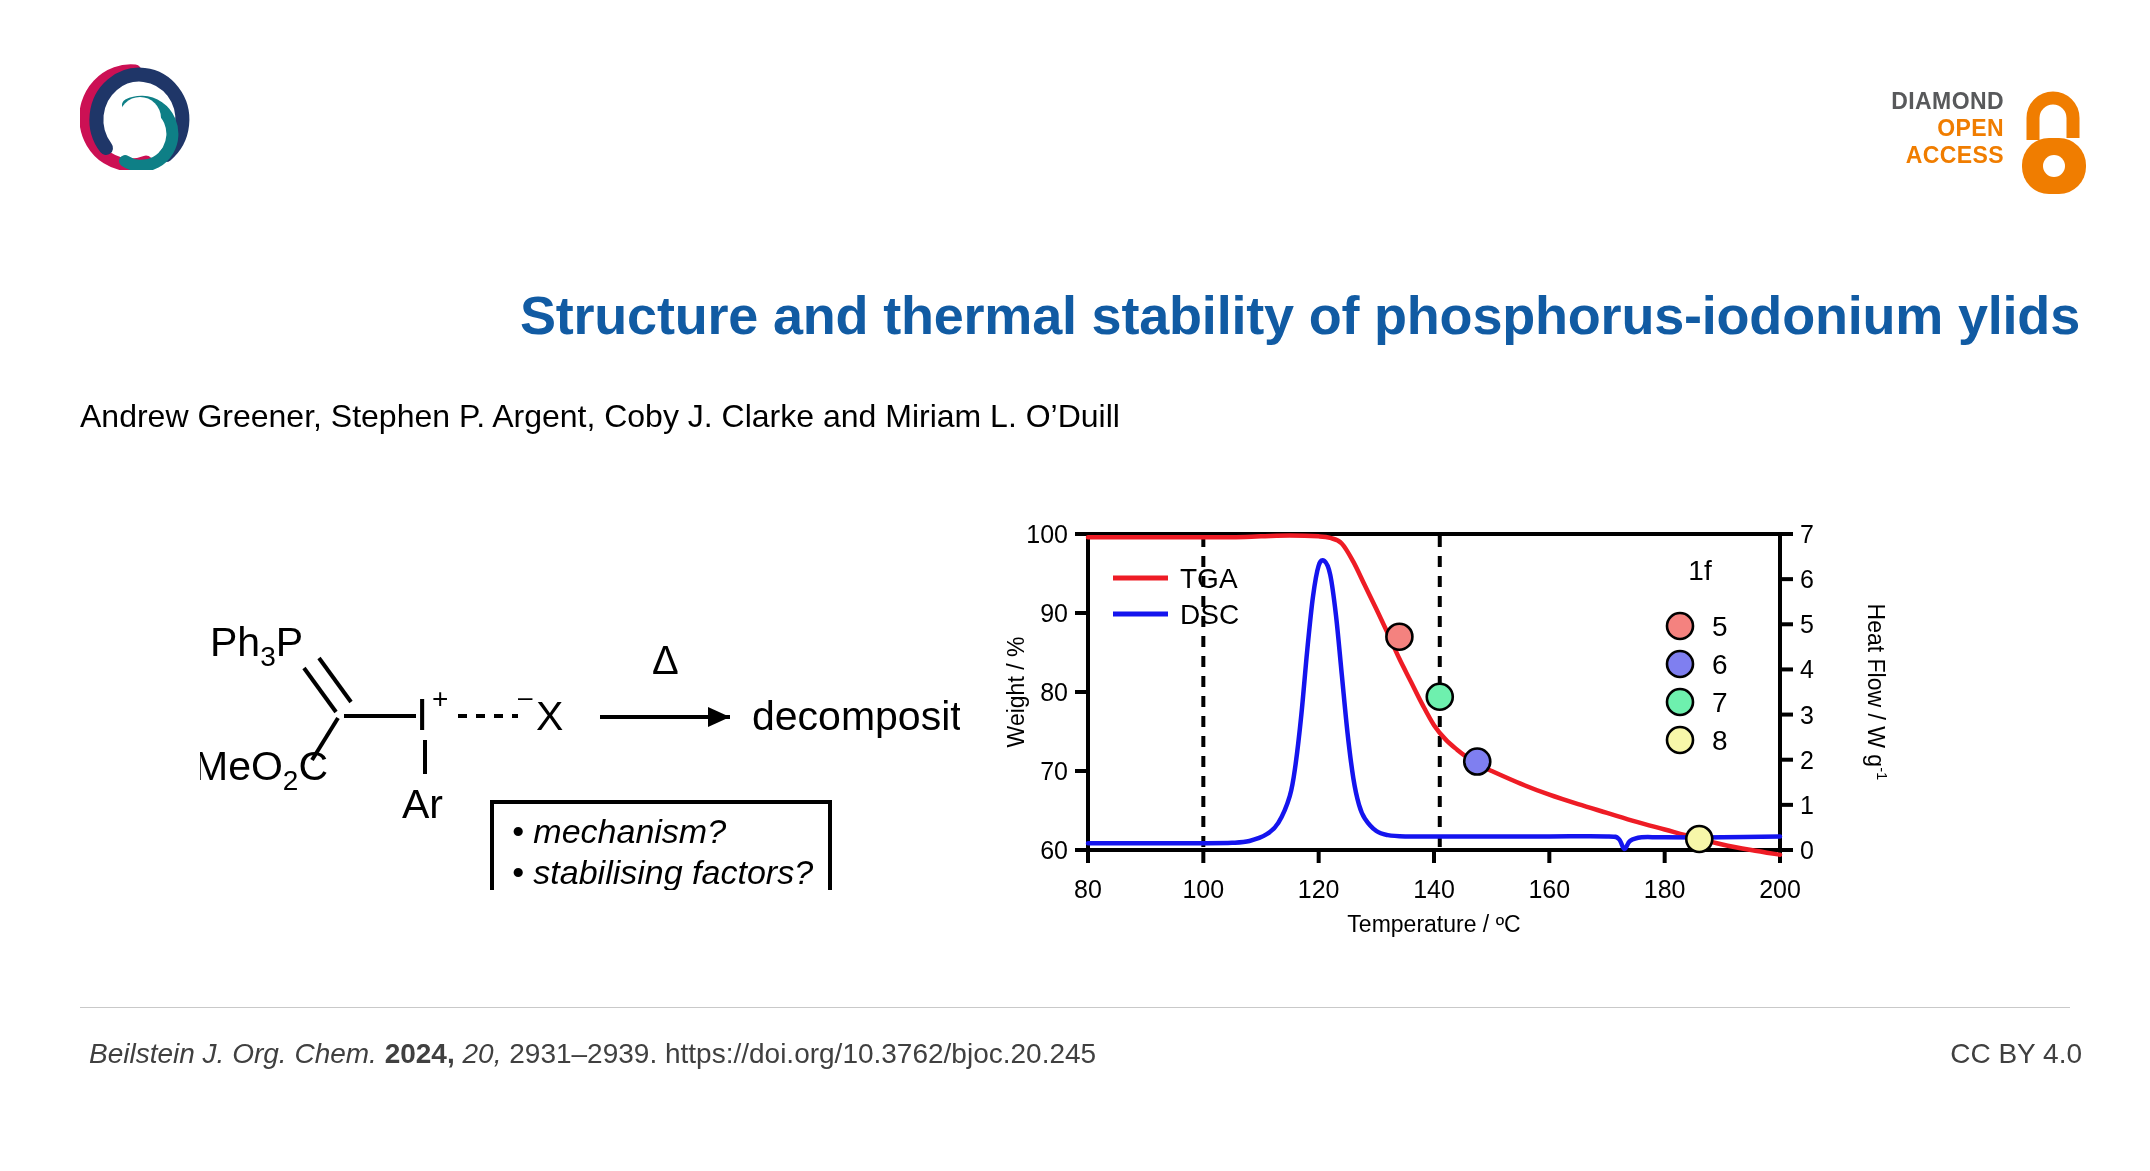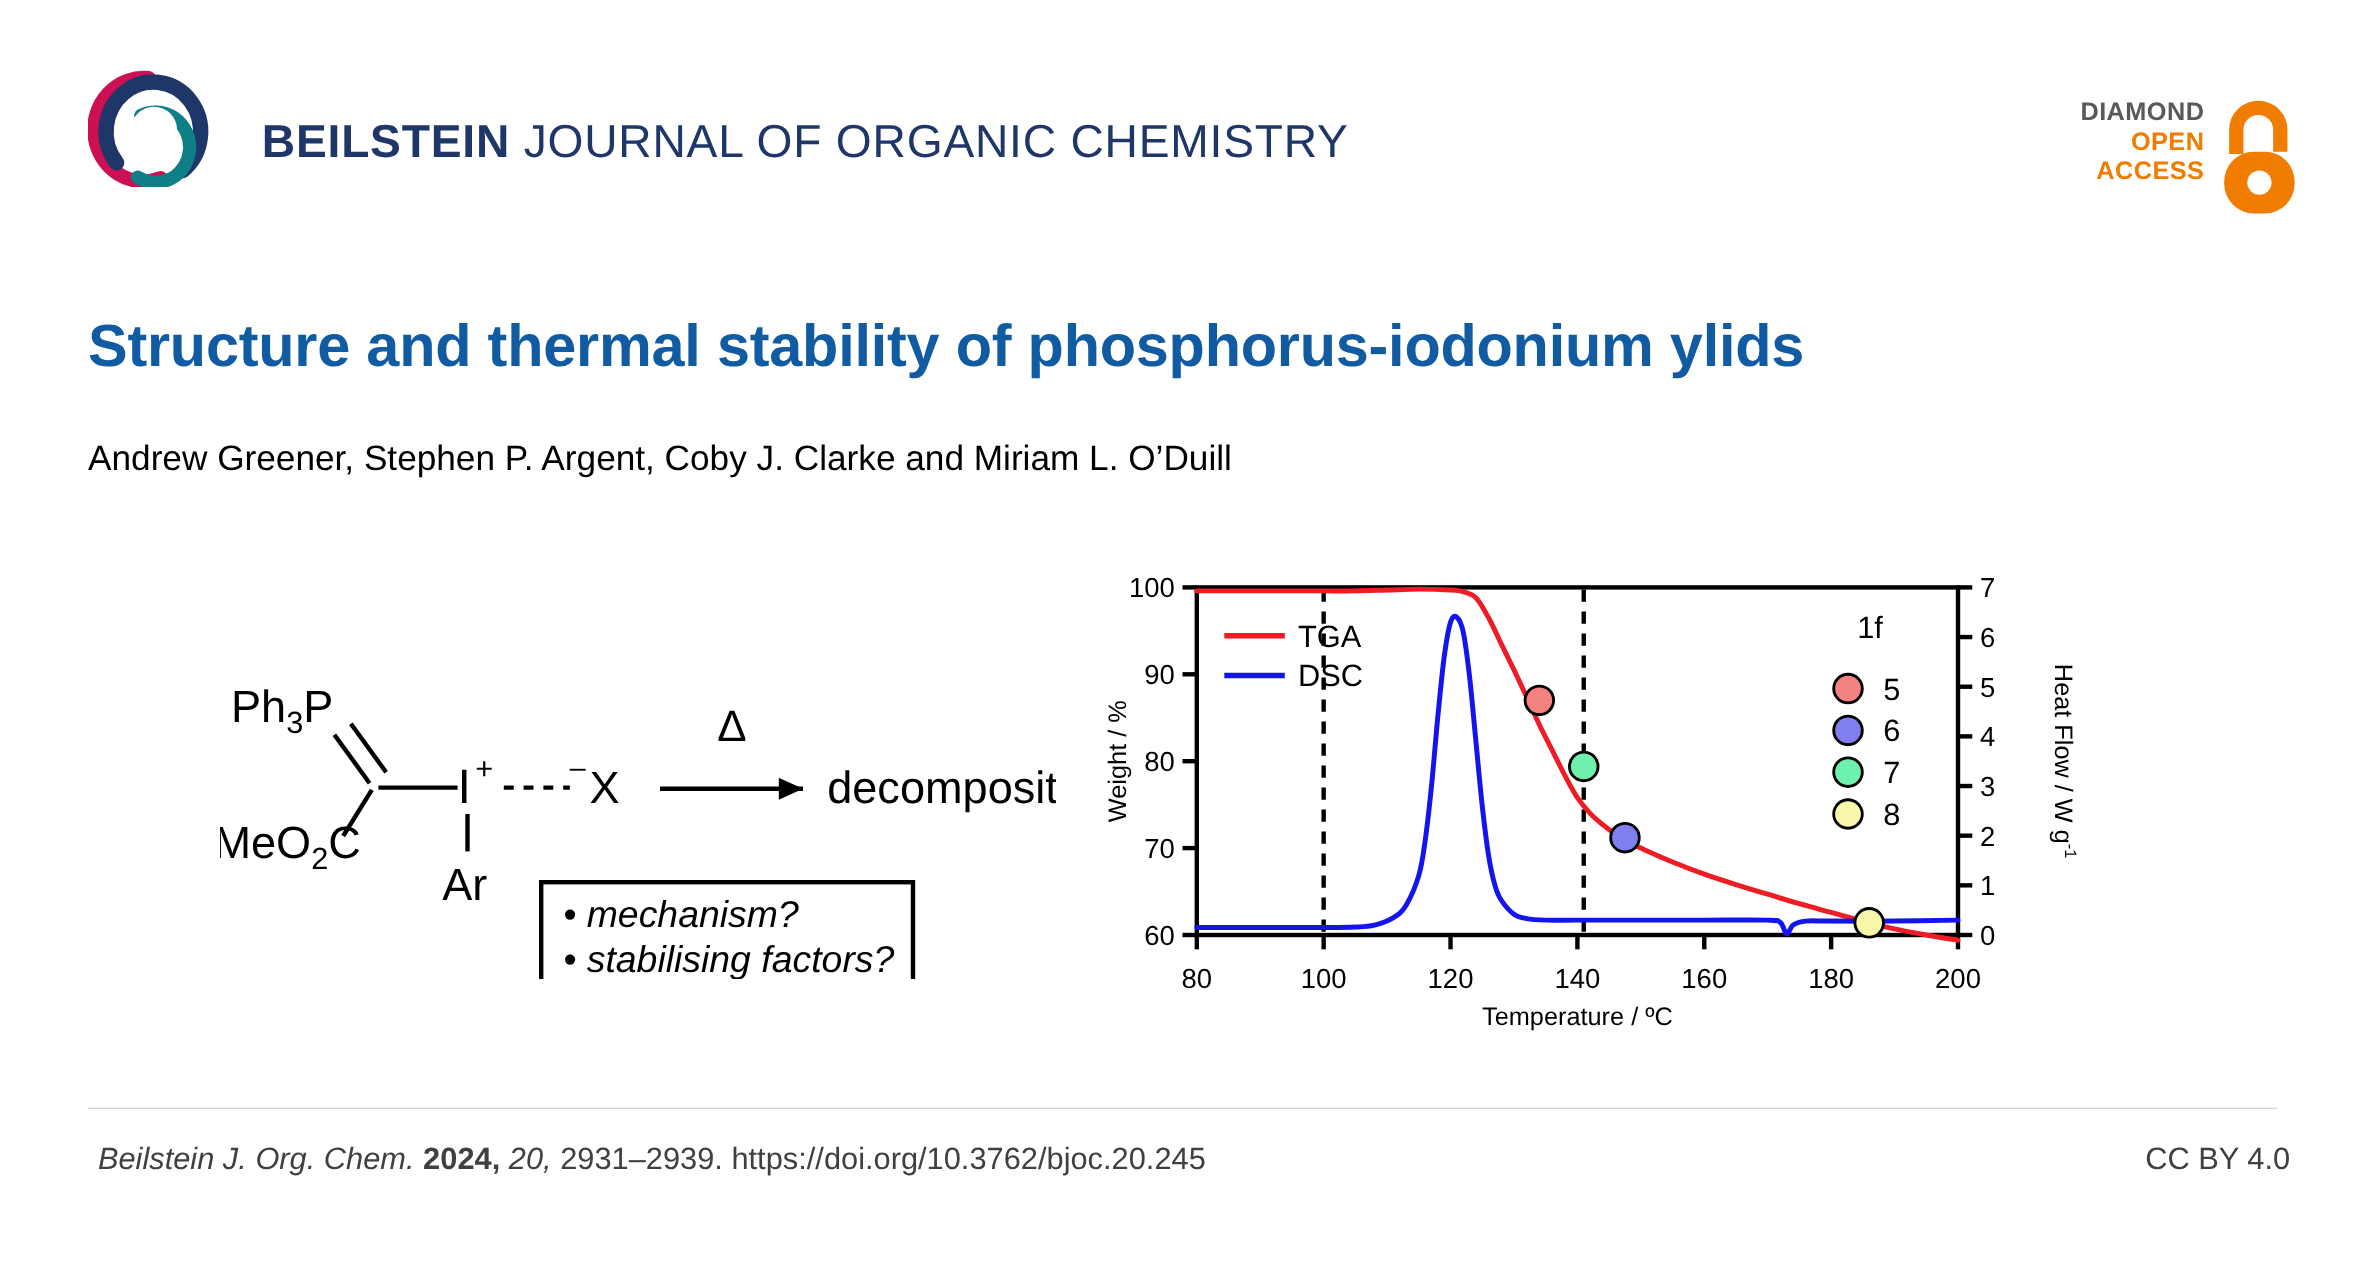--- a/index.html
+++ b/index.html
@@ -64,20 +64,21 @@
   
   #title {
     position: absolute;
     left: 80px; top: 285px;
     width: 2000px;
     color: #115ba3;
     font-size: 54px;
     font-weight: bold;
     letter-spacing: -0.2px;
     line-height: 1.12;
+    text-align: right;
   }
   #authors {
     position: absolute;
     left: 80px; top: 398px;
     width: 2000px;
     color: #000000;
     font-size: 32px;
     font-weight: 400;
   }
 
@@ -132,23 +133,20 @@
       <path d="M 55 9 A 45 47 0 1 0 66 100" fill="none" stroke="#cc1054" stroke-width="13" stroke-linecap="round"></path>
 
       <path d="M 26 86 A 43 45 0 1 1 86 93" fill="none" stroke="#1f3668" stroke-width="14" stroke-linecap="round"></path>
 
       <path d="M 48 43 A 31 32 0 1 1 45 99" fill="none" stroke="#0e7f86" stroke-width="12" stroke-linecap="round"></path>
 
       <circle cx="60" cy="56" r="21" fill="#ffffff"></circle>
     </svg>
   </div>
 
-  <div id="journal-name">
-    <span class="bold">BEILSTEIN</span><span class="light"> JOURNAL OF ORGANIC CHEMISTRY</span>
-  </div>
 
   <div id="oa-badge">
     <div id="oa-words">
       <div class="oa-diamond">DIAMOND</div>
       <div class="oa-open">OPEN</div>
       <div class="oa-access">ACCESS</div>
     </div>
     <div id="oa-lock">
       <svg viewBox="0 0 76 106" width="76" height="106">
 

